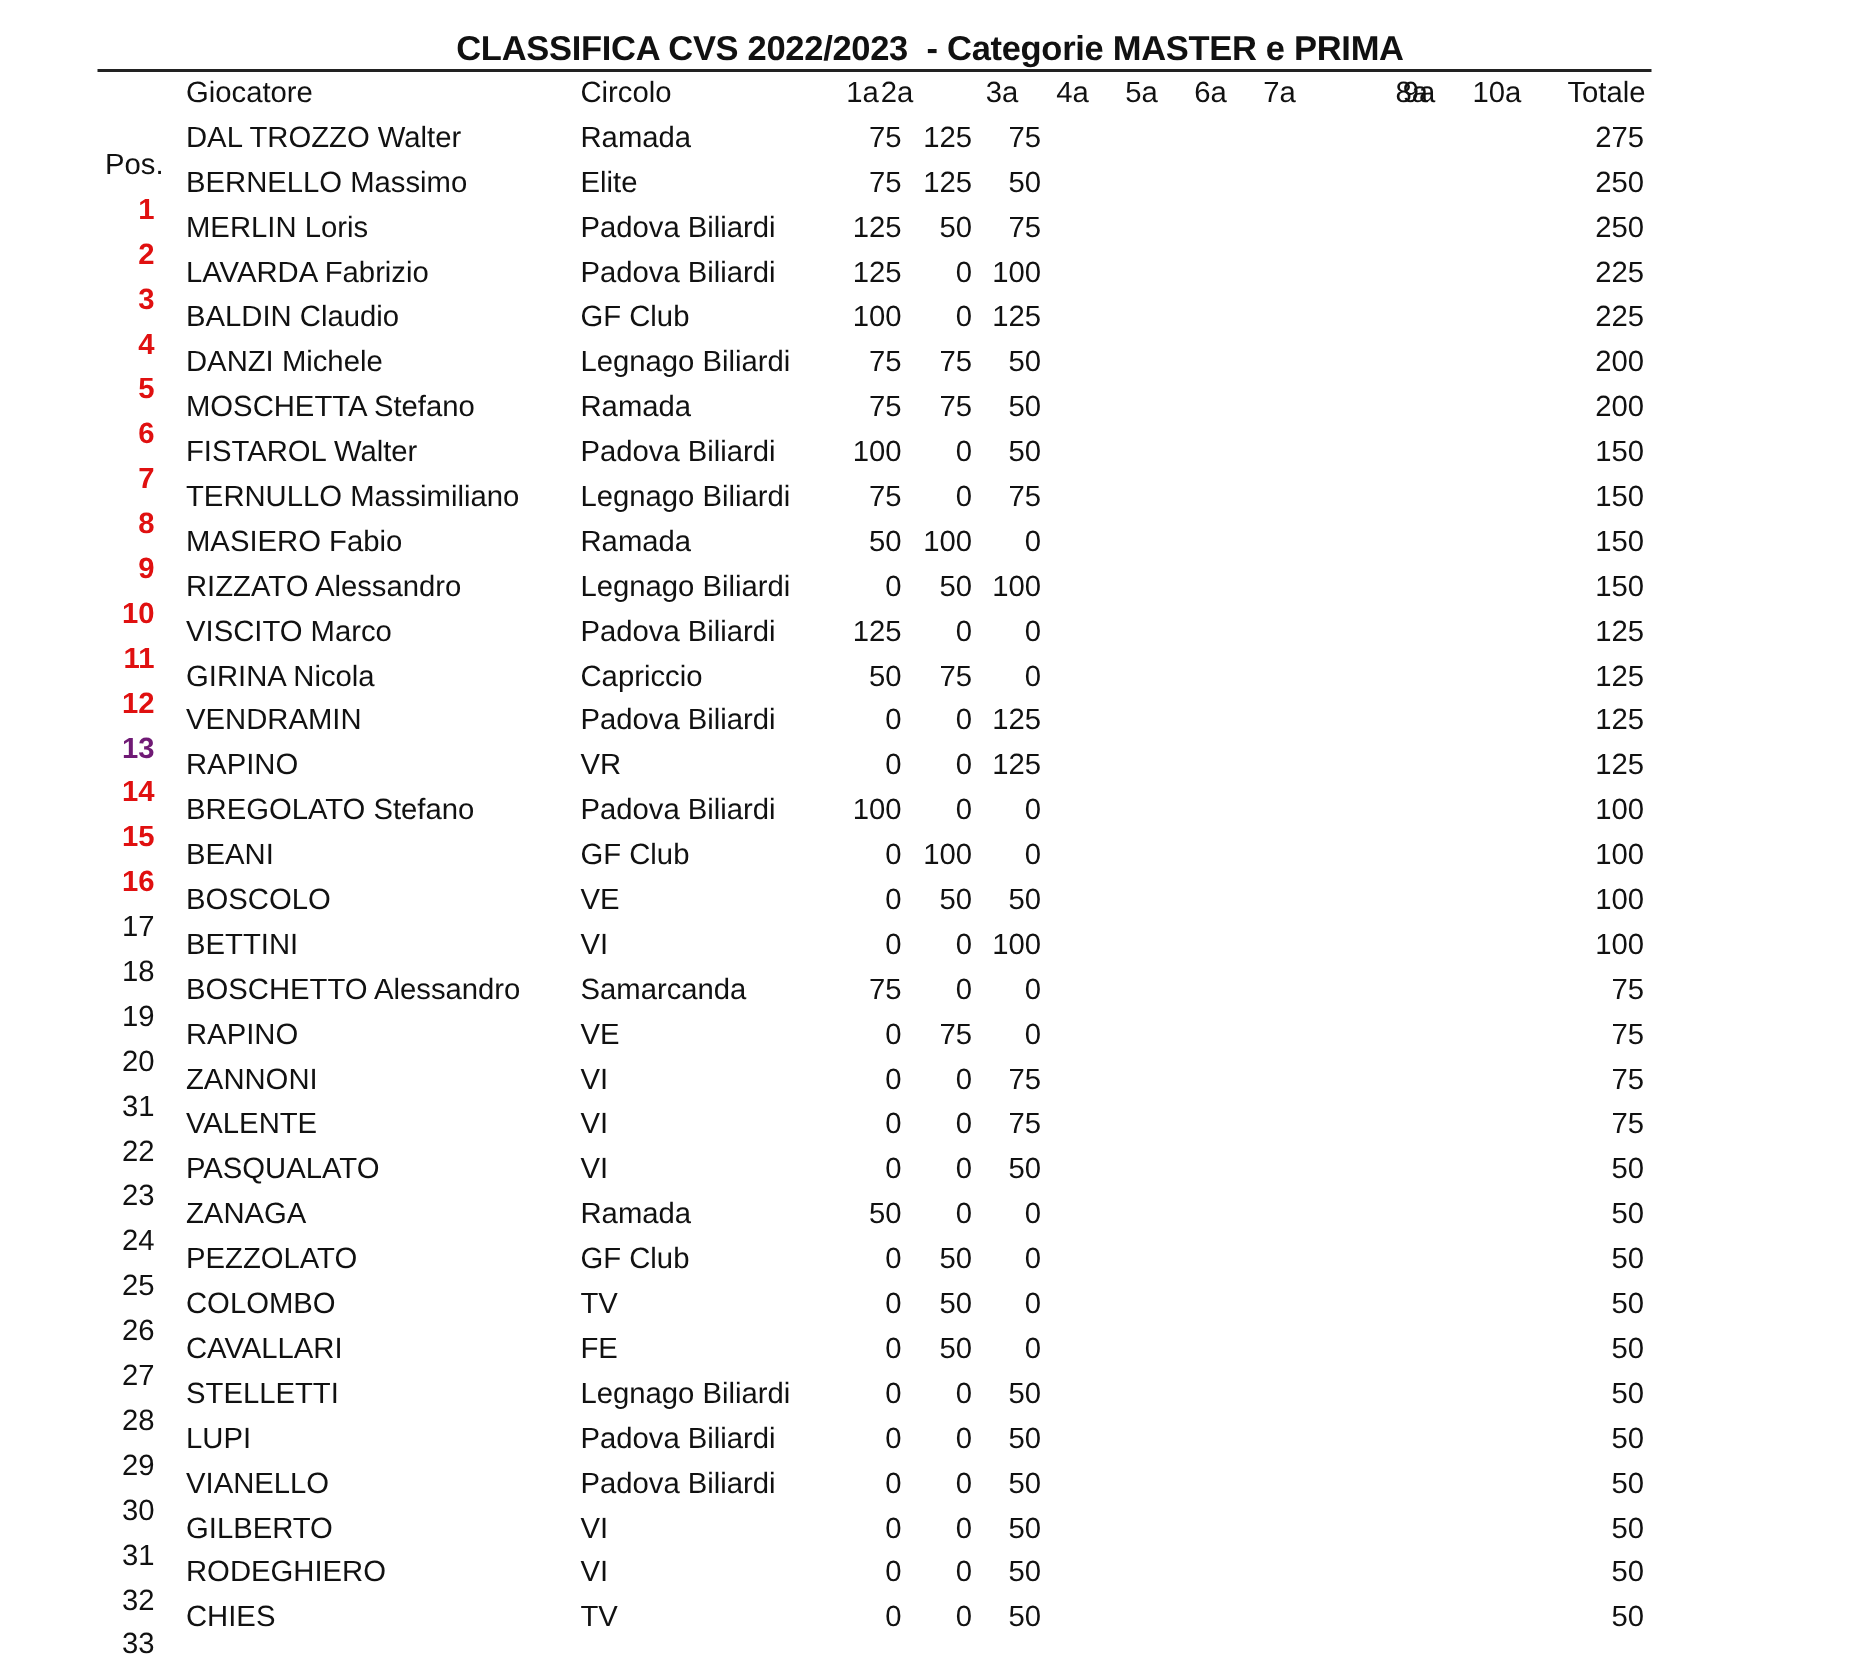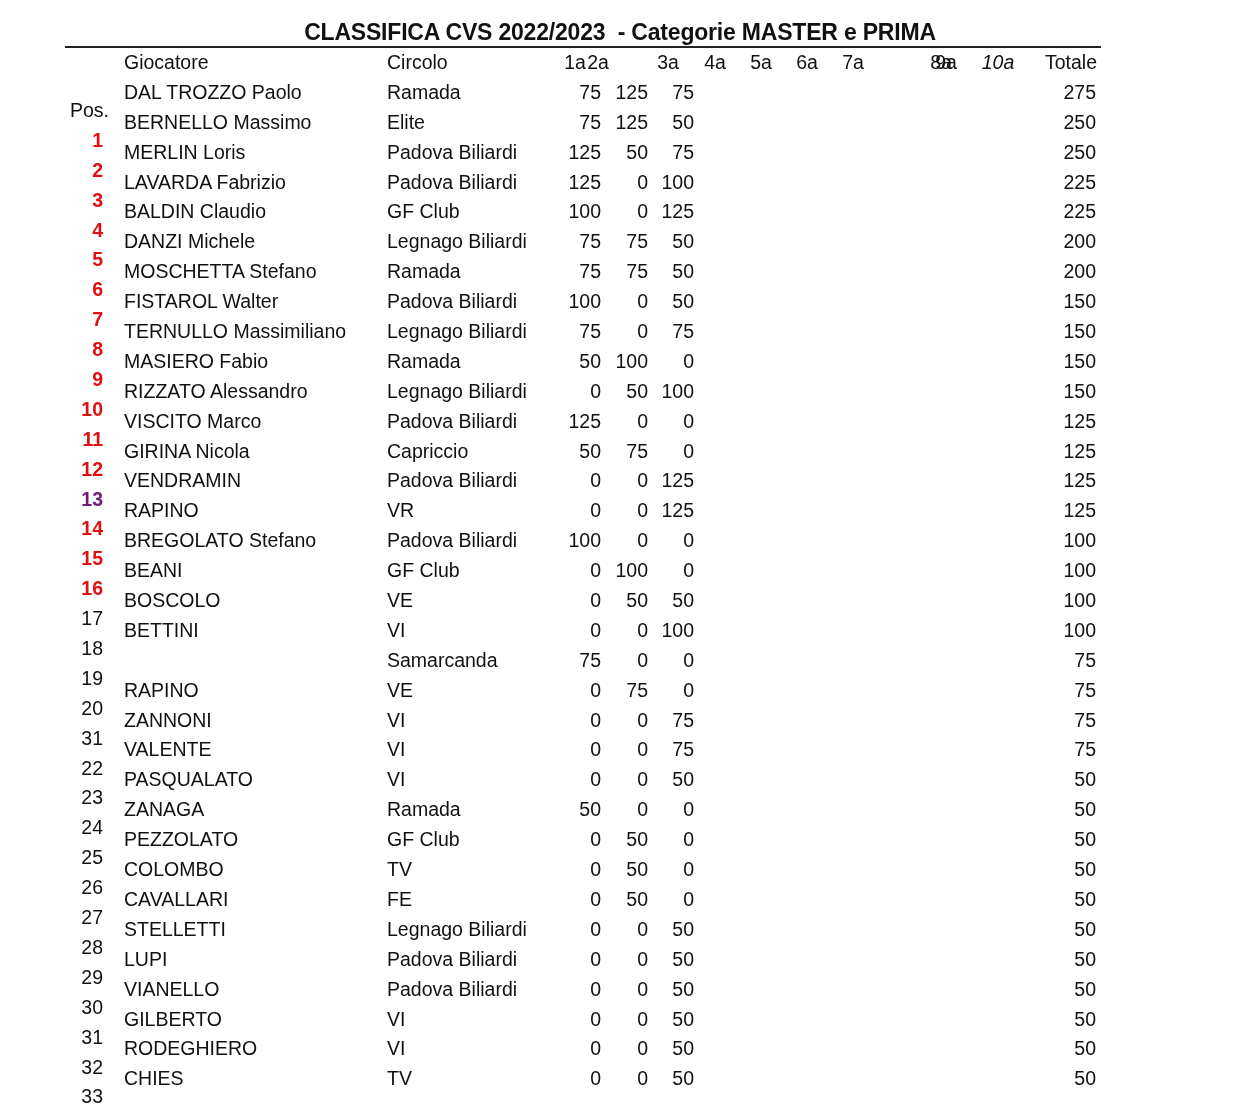--- a/index.html
+++ b/index.html
@@ -60,21 +60,21 @@
     .c-r { width: 40px; text-align: right; }
     .c-r1 { left: 496px; }
     .c-r2 { left: 543px; }
     .c-r3 { left: 589px; }
     .c-r4 { left: 636px; }
     .c-r5 { left: 683px; }
     .c-r6 { left: 729px; }
     .c-r7 { left: 776px; }
     .c-r8 { left: 823px; }
     .c-r9 { left: 869px; }
-    .c-r10 { left: 910px; width: 42px; font-style: italic; }
+    .c-r10 { left: 910px; width: 42px; }
     .c-tot { left: 960px; width: 71px; text-align: right; }
     .hdr .c-r { text-align: center; }
     .hdr .c-r1 { left: 490px; }
     .hdr .c-r2 { left: 513px; }
     .hdr .c-r3 { left: 583px; }
     .hdr .c-r4 { left: 630px; }
     .hdr .c-r5 { left: 676px; }
     .hdr .c-r6 { left: 722px; }
     .hdr .c-r7 { left: 768px; }
     .hdr .c-r8 { left: 847px; text-align: right; }
@@ -106,21 +106,21 @@
     <span class="c-r c-r7">7a</span>
     <span class="c-r c-r8">8a</span>
     <span class="c-r c-r9">9a</span>
     <span class="c-r c-r10">10a</span>
     <span class="c-tot">Totale</span>
   </div>
 
   <div id="rows">
       <div class="row">
         <span class="c-pos pos-top" style="color: rgb(224, 16, 16);">1</span>
-        <span class="c-name">DAL TROZZO Paolo</span>
+        <span class="c-name">DAL TROZZO Walter</span>
         <span class="c-club">Ramada</span>
         <span class="c-r c-r1">75</span>
         <span class="c-r c-r2">125</span>
         <span class="c-r c-r3">75</span>
         <span class="c-r c-r4"></span>
         <span class="c-r c-r5"></span>
         <span class="c-r c-r6"></span>
         <span class="c-r c-r7"></span>
         <span class="c-r c-r8"></span>
         <span class="c-r c-r9"></span>
@@ -410,20 +410,21 @@
         <span class="c-r c-r5"></span>
         <span class="c-r c-r6"></span>
         <span class="c-r c-r7"></span>
         <span class="c-r c-r8"></span>
         <span class="c-r c-r9"></span>
         <span class="c-r c-r10"></span>
         <span class="c-tot">100</span>
       </div>
       <div class="row">
         <span class="c-pos">20</span>
+        <span class="c-name">BOSCHETTO Alessandro</span>
         <span class="c-club">Samarcanda</span>
         <span class="c-r c-r1">75</span>
         <span class="c-r c-r2">0</span>
         <span class="c-r c-r3">0</span>
         <span class="c-r c-r4"></span>
         <span class="c-r c-r5"></span>
         <span class="c-r c-r6"></span>
         <span class="c-r c-r7"></span>
         <span class="c-r c-r8"></span>
         <span class="c-r c-r9"></span>

